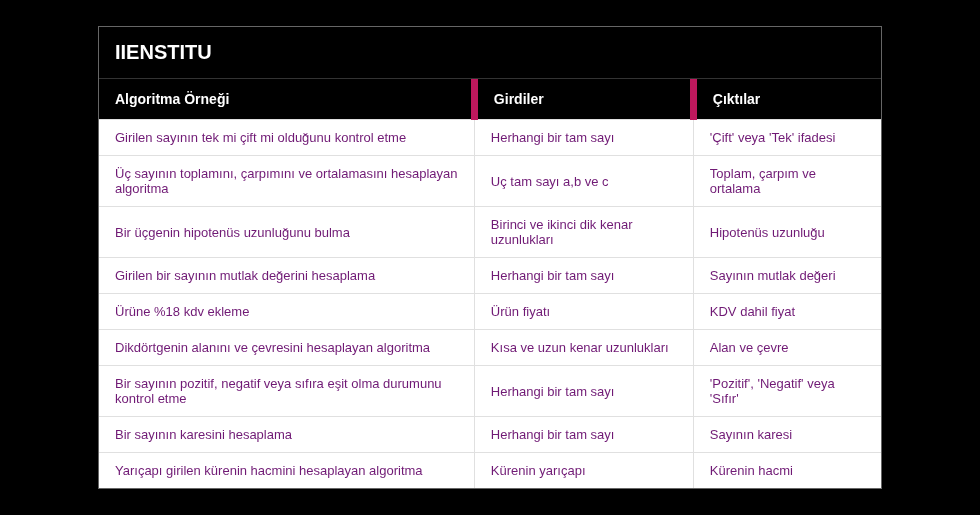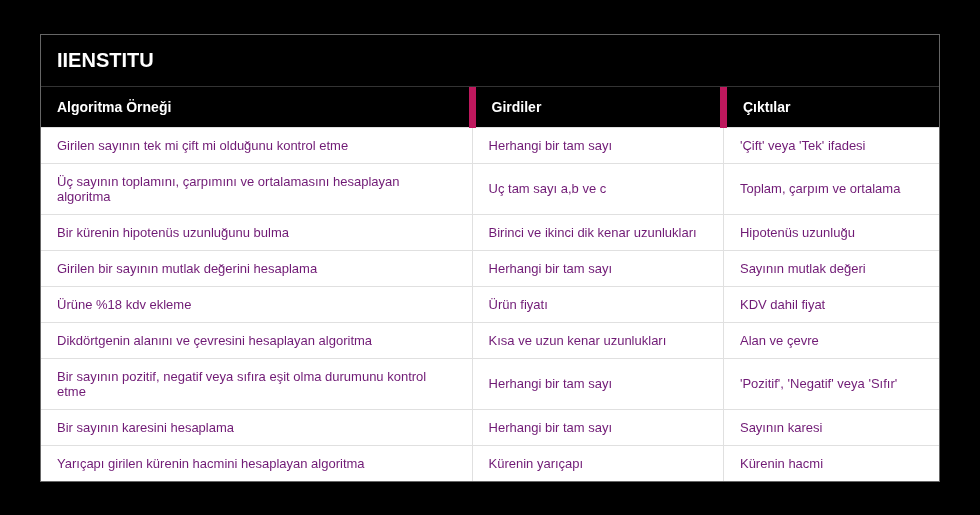--- a/index.html
+++ b/index.html
@@ -10,21 +10,21 @@
     body {
       background: #000;
       width: 980px;
       height: 515px;
       font-family: -apple-system, BlinkMacSystemFont, 'Segoe UI', Arial, sans-serif;
       display: flex;
       align-items: center;
       justify-content: center;
     }
     .table-wrapper {
-      width: 900px;
+      width: 784px;
       border: 1px solid #666;
     }
     .title-bar {
       background: #000;
       color: #fff;
       font-weight: 700;
       font-size: 20px;
       padding: 14px 16px;
       border-bottom: 1px solid #333;
     }
@@ -85,21 +85,21 @@
           <td>Girilen sayının tek mi çift mi olduğunu kontrol etme</td>
           <td>Herhangi bir tam sayı</td>
           <td>'Çift' veya 'Tek' ifadesi</td>
         </tr>
         <tr>
           <td>Üç sayının toplamını, çarpımını ve ortalamasını hesaplayan algoritma</td>
           <td>Uç tam sayı a,b ve c</td>
           <td>Toplam, çarpım ve ortalama</td>
         </tr>
         <tr>
-          <td>Bir kürenin hipotenüs uzunluğunu bulma</td>
+          <td>Bir üçgenin hipotenüs uzunluğunu bulma</td>
           <td>Birinci ve ikinci dik kenar uzunlukları</td>
           <td>Hipotenüs uzunluğu</td>
         </tr>
         <tr>
           <td>Girilen bir sayının mutlak değerini hesaplama</td>
           <td>Herhangi bir tam sayı</td>
           <td>Sayının mutlak değeri</td>
         </tr>
         <tr>
           <td>Ürüne %18 kdv ekleme</td>

